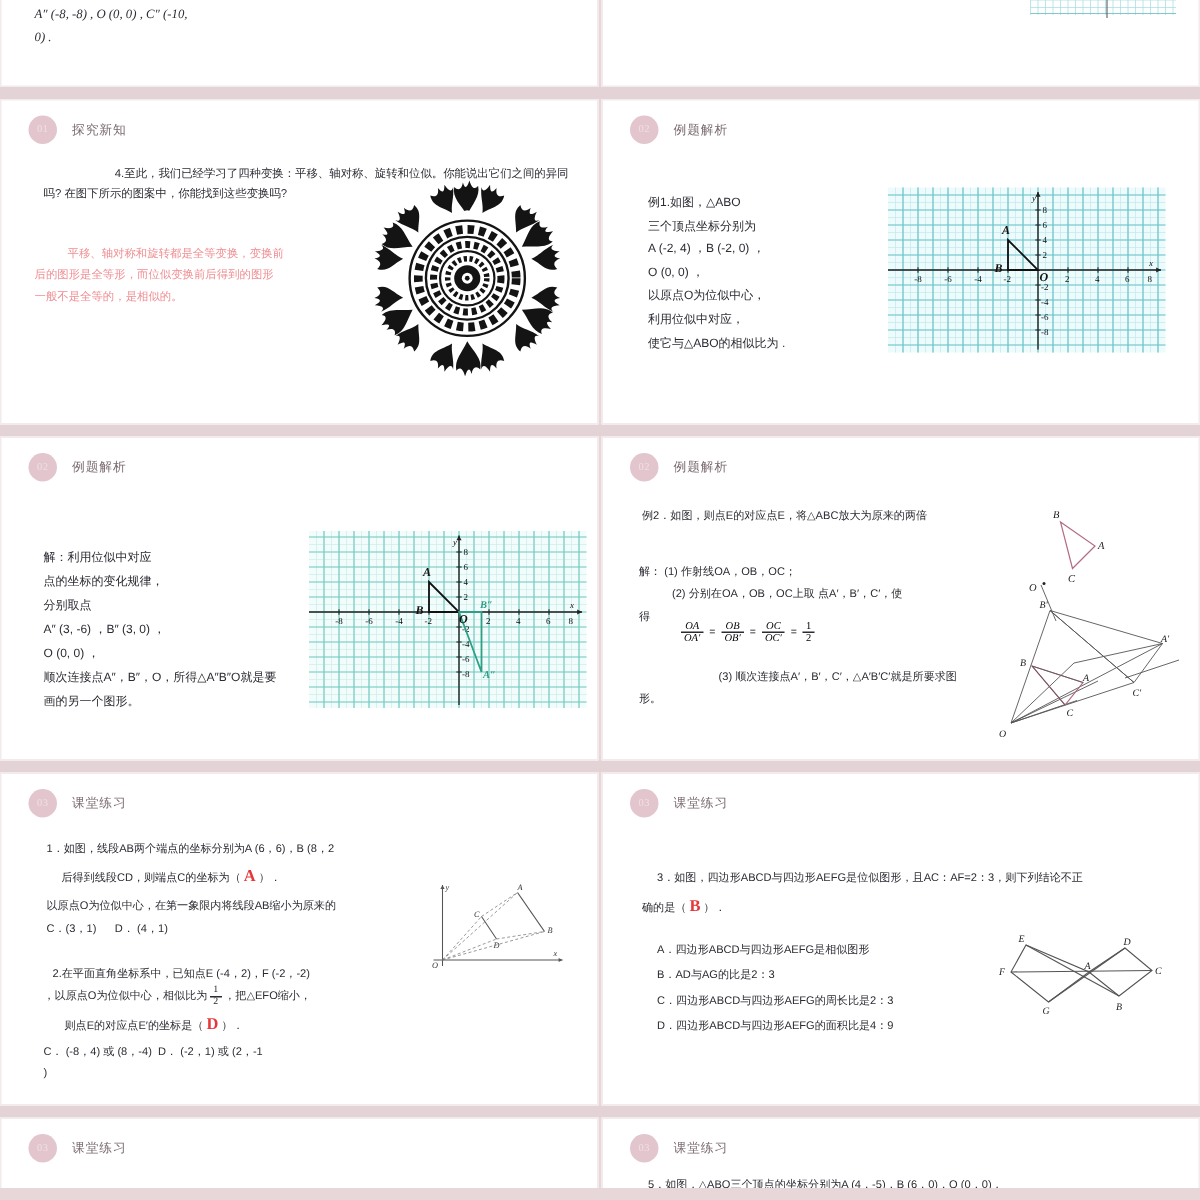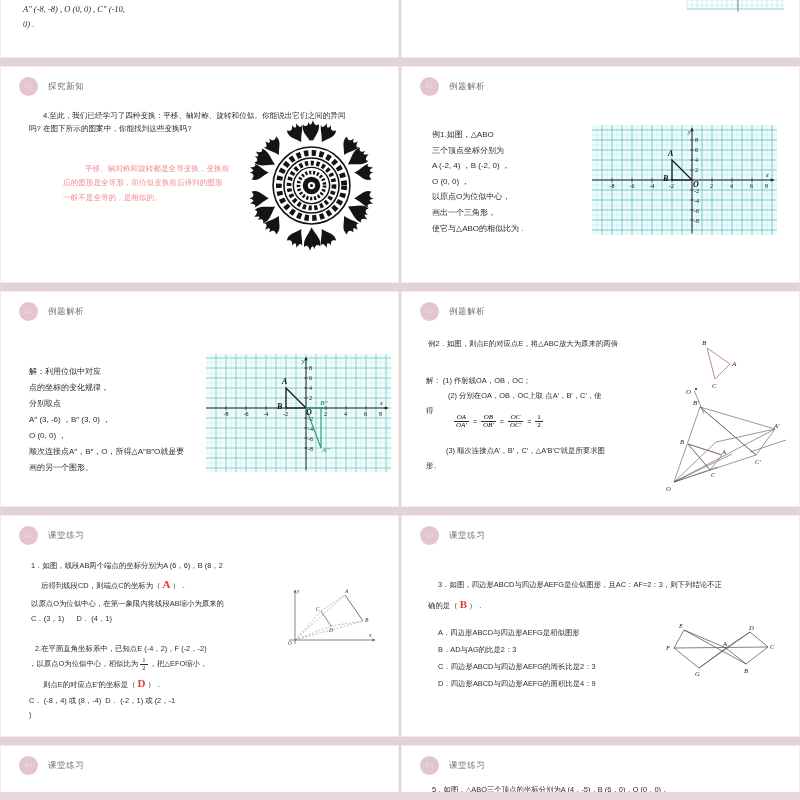--- a/index.html
+++ b/index.html
@@ -28,21 +28,21 @@
     width: 19px; height: 19px; border-radius: 50%;
     background: #e3c6cd; color: #f0dfe3;
     font-size: 7px; line-height: 19px; text-align: center;
     font-family: "Liberation Serif", serif; letter-spacing: .3px;
   }
   .stitle { font-size: 8.5px; color: #7a6a70; letter-spacing: .6px; }
   
   .btxt { position: absolute; color: #2b2b33; line-height: 1.72; }
   .btxt .it { font-style: italic; font-family: "Liberation Serif", serif; }
   .redbig { color: #e5383b; font-size: 11px; font-weight: bold; font-family: "Liberation Serif", serif; }
-  .pinkpara { color: #ef8e92; margin-left: 40px; }
+  .pinkpara { color: #ef8e92; }
   .frac { display: inline-block; vertical-align: middle; text-align: center; font-family: "Liberation Serif", serif; font-style: italic; line-height: 1.05; }
   .frac .num { display: block; border-bottom: 1px solid #2b2b33; padding: 0 2px; }
   .frac .den { display: block; padding: 0 2px; }
   .opts { white-space: pre; }
   svg { display: block; overflow: visible; }
 </style>
 </head>
 <body>
 
 <div id="grid">
@@ -76,21 +76,21 @@
   <div class="row">
 
     <div class="slide" style="height:217px;">
       <div class="inner">
         <div class="shead">
           <div class="badge">01</div>
           <div class="stitle">探究新知</div>
         </div>
 
         <div class="btxt" style="left:28px;top:42px;width:350px;font-size:7.6px;">
-          <div style="text-indent:14px;">4.至此，我们已经学习了四种变换：平移、轴对称、旋转和位似。你能说出它们之间的异同</div>
+          <div style="text-indent:14px;text-align:right;">4.至此，我们已经学习了四种变换：平移、轴对称、旋转和位似。你能说出它们之间的异同</div>
           <div>吗? 在图下所示的图案中，你能找到这些变换吗?</div>
         </div>
 
         <div class="btxt pinkpara" style="left:22px;top:95px;width:210px;font-size:7.6px;line-height:1.9;">
           <div style="text-indent:22px;">平移、轴对称和旋转都是全等变换，变换前</div>
           <div>后的图形是全等形，而位似变换前后得到的图形</div>
           <div>一般不是全等的，是相似的。</div>
         </div>
 
         <svg style="position:absolute;left:238px;top:46px;" width="145" height="145" viewBox="0 0 200 200">
@@ -154,21 +154,21 @@
           <div class="badge">02</div>
           <div class="stitle">例题解析</div>
         </div>
 
         <div class="btxt" style="left:30px;top:60px;font-size:8px;line-height:1.95;">
           <div>例1.如图，△ABO</div>
           <div>三个顶点坐标分别为</div>
           <div>A (-2, 4) ，B (-2, 0) ，</div>
           <div>O (0, 0) ，</div>
           <div>以原点O为位似中心，</div>
-          <div>画出一个三角形，</div>
+          <div>利用位似中对应，</div>
           <div>使它与△ABO的相似比为    .</div>
         </div>
 
         <svg style="position:absolute;left:190px;top:58px;" width="185" height="110" viewBox="0 0 185 110">
           <rect x="0" y="0" width="185" height="110" fill="#eefbfc"></rect>
           <g stroke="#bfe7ea" stroke-width="0.45">
             <path d="M5 0V110 M10 0V110 M15 0V110 M20 0V110 M25 0V110 M30 0V110 M35 0V110 M40 0V110 M45 0V110 M50 0V110 M55 0V110 M60 0V110 M65 0V110 M70 0V110 M75 0V110 M80 0V110 M85 0V110 M90 0V110 M95 0V110 M100 0V110 M105 0V110 M110 0V110 M115 0V110 M120 0V110 M125 0V110 M130 0V110 M135 0V110 M140 0V110 M145 0V110 M150 0V110 M155 0V110 M160 0V110 M165 0V110 M170 0V110 M175 0V110 M180 0V110"></path>
             <path d="M0 5H185 M0 10H185 M0 15H185 M0 20H185 M0 25H185 M0 30H185 M0 35H185 M0 40H185 M0 45H185 M0 50H185 M0 55H185 M0 60H185 M0 65H185 M0 70H185 M0 75H185 M0 80H185 M0 85H185 M0 90H185 M0 95H185 M0 100H185 M0 105H185"></path>
           </g>
           <g stroke="#6cc3c9" stroke-width="0.8">
@@ -336,21 +336,21 @@
             <span class="den">OC′</span>
           </span>
           <span>=</span>
           <span class="frac" style="font-style:normal;">
             <span class="num">1</span>
             <span class="den">2</span>
           </span>
         </div>
 
         <div class="btxt" style="left:24px;top:152px;width:245px;font-size:7.4px;line-height:2.0;">
-          <div style="text-indent:20px;">(3) 顺次连接点A′，B′，C′，△A′B′C′就是所要求图</div>
+          <div style="text-indent:20px;text-align:center;">(3) 顺次连接点A′，B′，C′，△A′B′C′就是所要求图</div>
           <div>形。</div>
         </div>
 
         <svg style="position:absolute;left:258px;top:42px;" width="135" height="170" viewBox="0 0 135 170">
           <g fill="none" stroke="#b36b80" stroke-width="0.8">
             <path d="M47 14 L70 30 L55 45 Z"></path>
           </g>
           <g font-size="7" font-style="italic" font-family="Liberation Serif, serif" fill="#222">
             <text x="42" y="11">B</text>
             <text x="72" y="32">A</text>

